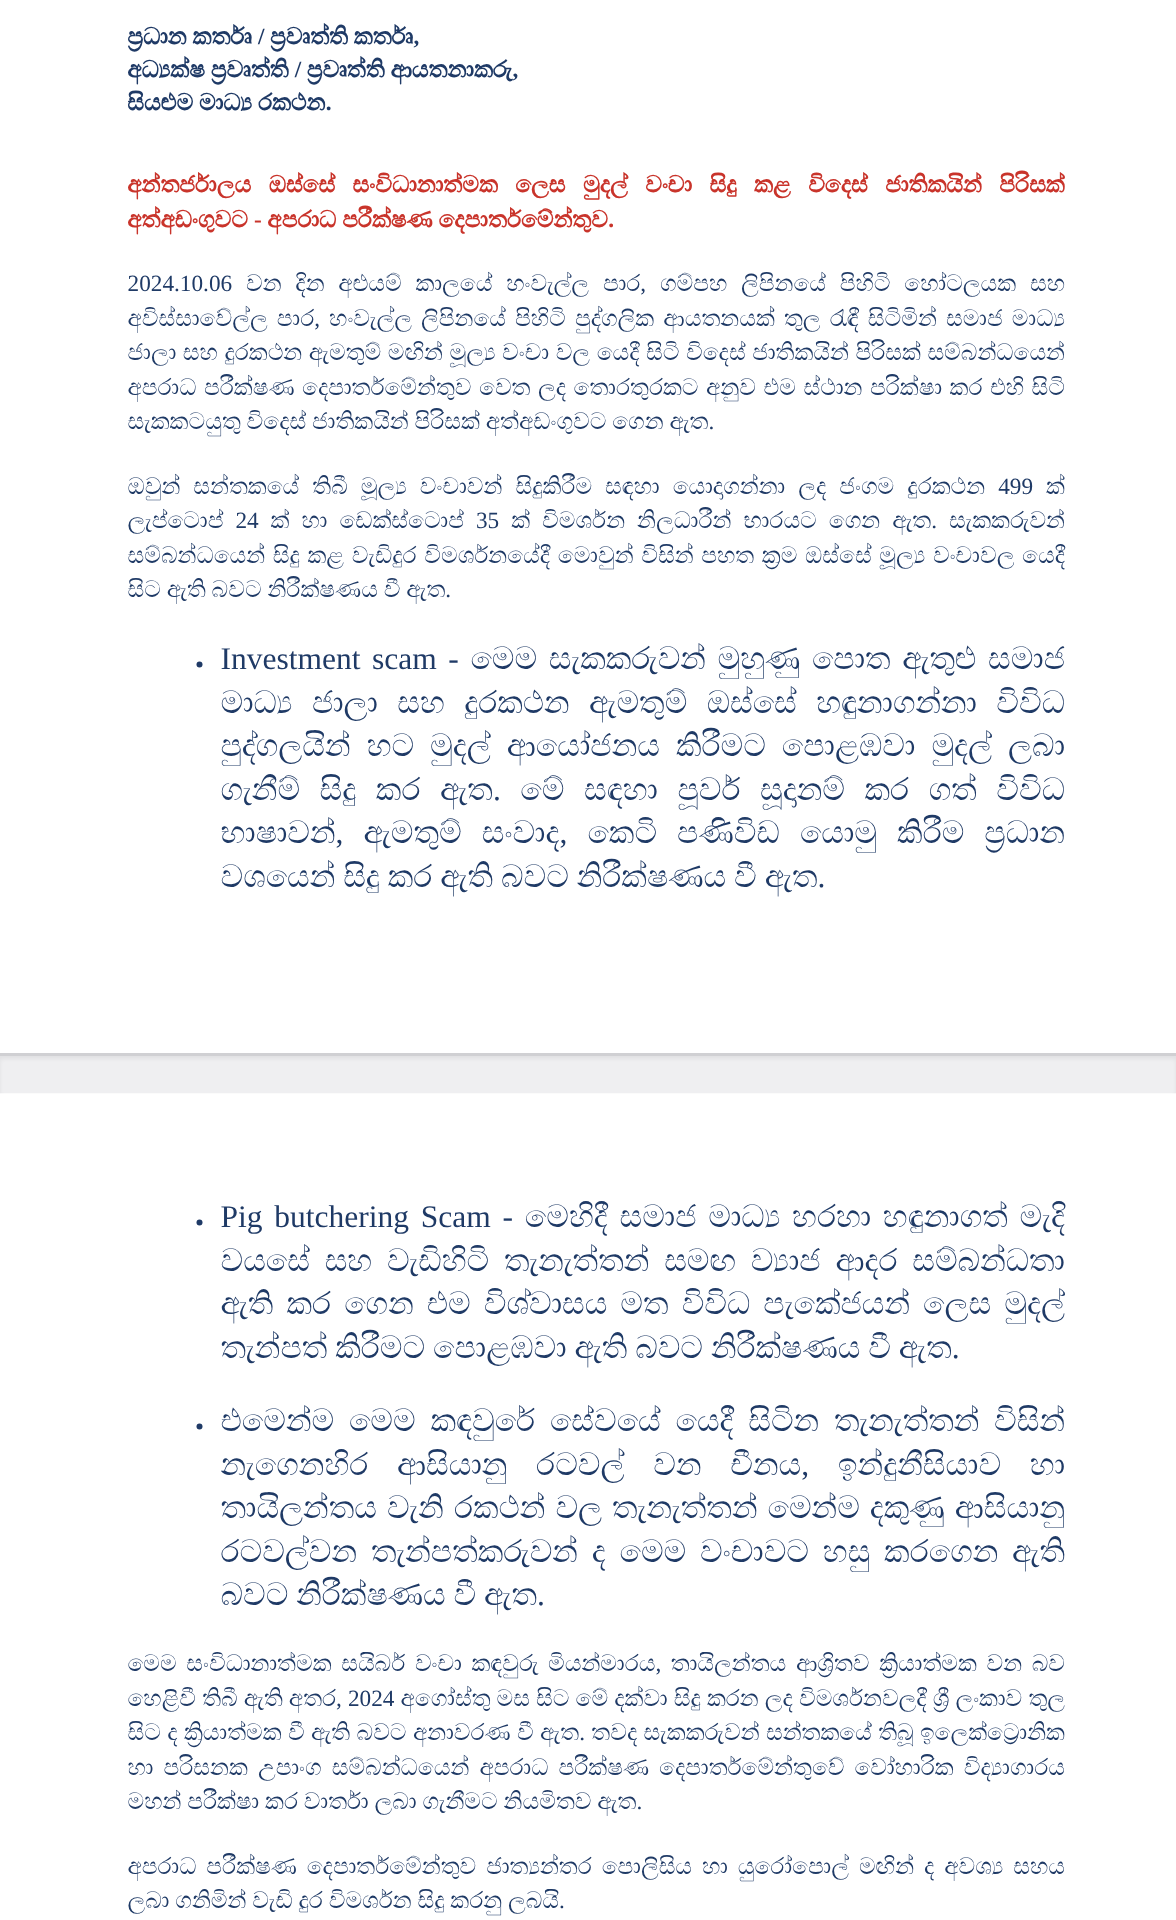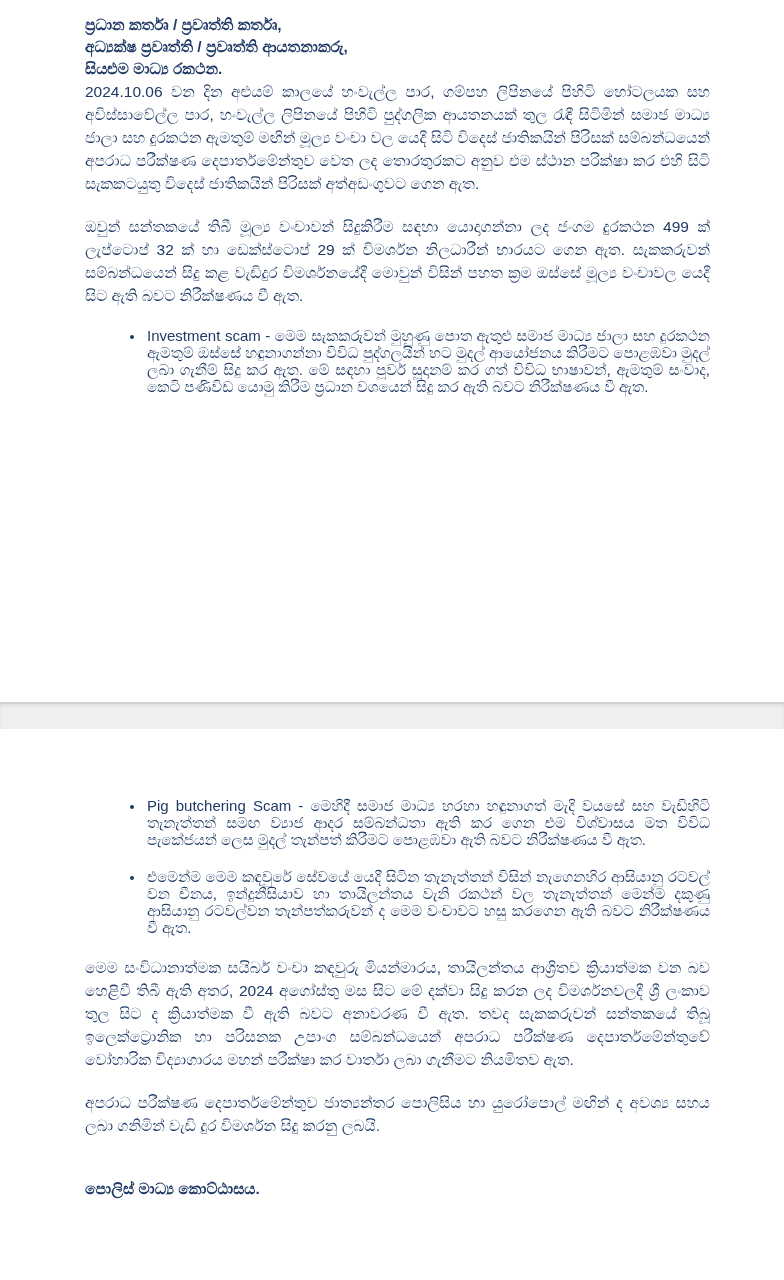--- a/index.html
+++ b/index.html
@@ -6,21 +6,21 @@
     margin: 0;
     padding: 0;
     background: #ffffff;
   }
   .viewport {
     position: relative;
     width: 784px;
     height: 1280px;
     overflow: hidden;
     background: #ffffff;
-    font-family: Liberation Sans, sans-serif;
+    font-family: Liberation Serif, serif;
     color: #1f3a66;
   }
   .page {
     box-sizing: border-box;
     width: 784px;
     background: #ffffff;
   }
   .page-1 {
     height: 702px;
     padding: 14px 74px 0 85px;
@@ -53,22 +53,22 @@
     font-weight: bold;
     color: #c9342b;
   }
   ul.bullets {
     margin: 0 0 20px 0;
     padding: 0 0 0 60px;
     list-style: disc outside;
   }
   ul.bullets li {
     margin: 0 0 20px 0;
-    font-size: 15px;
-    line-height: 17px;
+    font-size: 21px;
+    line-height: 29px;
     text-align: justify;
     padding-left: 2px;
   }
   ul.bullets li::marker {
     color: #1f3a66;
     font-size: 14px;
   }
   .footer-line {
     margin-top: 40px;
     font-weight: bold;
@@ -81,25 +81,26 @@
 <div class="viewport">
 
   <section class="page page-1">
 
     <div class="recipients">
       <p>ප්‍රධාන කර්තෘ / ප්‍රවෘත්ති කර්තෘ,</p>
       <p>අධ්‍යක්ෂ ප්‍රවෘත්ති / ප්‍රවෘත්ති ආයතනාකරු,</p>
       <p>සියළුම මාධ්‍ය රකථන.</p>
     </div>
 
+    <p class="headline">අන්තර්ජාලය ඔස්සේ සංවිධානාත්මක ලෙස මුදල් වංචා සිදු කළ විදෙස් ජාතිකයින් පිරිසක් අත්අඩංගුවට - අපරාධ පරීක්ෂණ දෙපාර්තමේන්තුව.</p>
 
     <p class="para">2024.10.06 වන දින අළුයම් කාලයේ හංවැල්ල පාර, ගම්පහ ලිපිනයේ පිහිටි හෝටලයක සහ අවිස්සාවේල්ල පාර, හංවැල්ල ලිපිනයේ පිහිටි පුද්ගලික ආයතනයක් තුල රැඳී සිටිමින් සමාජ මාධ්‍ය ජාලා සහ දුරකථන ඇමතුම් මඟින් මූල්‍ය වංචා වල යෙදී සිටි විදෙස් ජාතිකයින් පිරිසක් සම්බන්ධයෙන් අපරාධ පරීක්ෂණ දෙපාර්තමේන්තුව වෙත ලද තොරතුරකට අනුව එම ස්ථාන පරික්ෂා කර එහි සිටි සැකකටයුතු විදෙස් ජාතිකයින් පිරිසක් අත්අඩංගුවට ගෙන ඇත.</p>
 
 
-    <p class="para">ඔවුන් සන්තකයේ තිබී මූල්‍ය වංචාවන් සිදුකිරීම සඳහා යොදාගන්නා ලද ජංගම දුරකථන 499 ක් ලැප්ටොප් 32 ක් හා ඩෙක්ස්ටොප් 29 ක් විමර්ශන නිලධාරීන් භාරයට ගෙන ඇත. සැකකරුවන් සම්බන්ධයෙන් සිදු කළ වැඩිදුර විමර්ශනයේදී මොවුන් විසින් පහත ක්‍රම ඔස්සේ මූල්‍ය වංචාවල යෙදී සිට ඇති බවට නිරීක්ෂණය වී ඇත.</p>
+    <p class="para">ඔවුන් සන්තකයේ තිබී මූල්‍ය වංචාවන් සිදුකිරීම සඳහා යොදාගන්නා ලද ජංගම දුරකථන 499 ක් ලැප්ටොප් 24 ක් හා ඩෙක්ස්ටොප් 35 ක් විමර්ශන නිලධාරීන් භාරයට ගෙන ඇත. සැකකරුවන් සම්බන්ධයෙන් සිදු කළ වැඩිදුර විමර්ශනයේදී මොවුන් විසින් පහත ක්‍රම ඔස්සේ මූල්‍ය වංචාවල යෙදී සිට ඇති බවට නිරීක්ෂණය වී ඇත.</p>
 
     <ul class="bullets">
       <li>Investment scam - මෙම සැකකරුවන් මුහුණු පොත ඇතුළු සමාජ මාධ්‍ය ජාලා සහ දුරකථන ඇමතුම් ඔස්සේ හඳුනාගන්නා විවිධ පුද්ගලයින් හට මුදල් ආයෝජනය කිරීමට පොළඹවා මුදල් ලබා ගැනීම් සිදු කර ඇත. මේ සඳහා පූර්ව සූදානම් කර ගත් විවිධ භාෂාවන්, ඇමතුම් සංවාද, කෙටි පණිවිඩ යොමු කිරීම ප්‍රධාන වශයෙන් සිදු කර ඇති බවට නිරීක්ෂණය වී ඇත.</li>
     </ul>
 
   </section>
 
   <div class="page-break"></div>
 
   <section class="page page-2">

